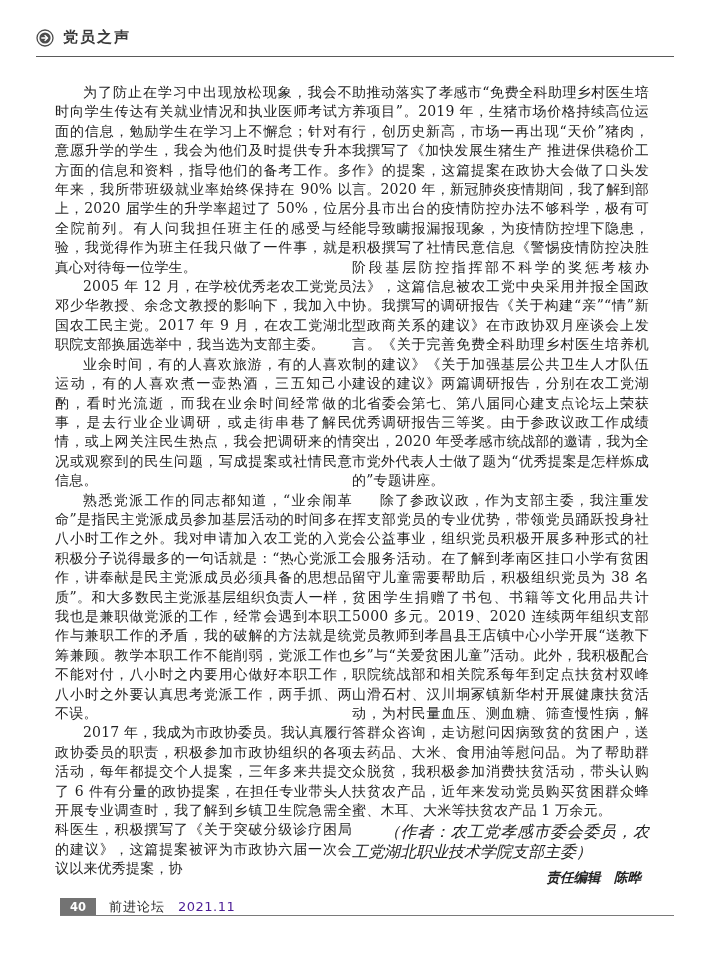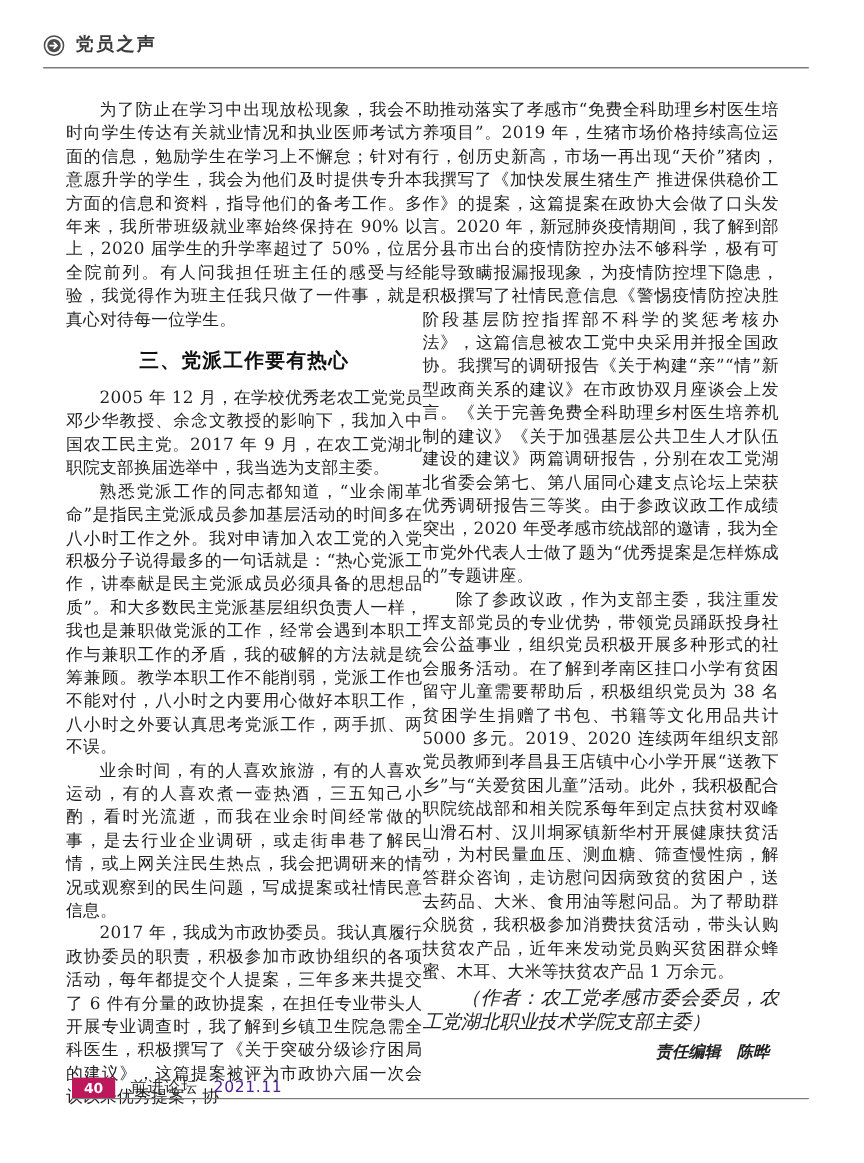--- a/index.html
+++ b/index.html
@@ -82,21 +82,21 @@
     top: 898px;
     display: flex;
     align-items: flex-end;
     gap: 13px;
     border-bottom: 1px solid #7a7a7a;
     padding-bottom: 0;
   }
   .page-number-badge {
     width: 36px;
     height: 17px;
-    background: #be185d;
+    background: #737373;
     color: #ffffff;
     font-family: "DejaVu Sans", "Liberation Sans", sans-serif;
     font-size: 11.5px;
     font-weight: bold;
     display: flex;
     align-items: center;
     justify-content: center;
   }
   .journal-name {
     font-family: "DejaVu Sans", "Liberation Sans", sans-serif;
@@ -125,24 +125,23 @@
       <circle cx="9" cy="9" r="5.6" fill="#4c4c4c"></circle>
       <path d="M5.8 9 H11.2 M9 6.6 L11.6 9 L9 11.4" fill="none" stroke="#ffffff" stroke-width="1.4" stroke-linecap="round" stroke-linejoin="round"></path>
     </svg>
     <span class="header-title">党员之声</span>
   </div>
 
   <div class="columns">
 
     <div class="column">
       <p class="para">为了防止在学习中出现放松现象，我会不时向学生传达有关就业情况和执业医师考试方面的信息，勉励学生在学习上不懈怠；针对有意愿升学的学生，我会为他们及时提供专升本方面的信息和资料，指导他们的备考工作。多年来，我所带班级就业率始终保持在 90% 以上，2020 届学生的升学率超过了 50%，位居全院前列。有人问我担任班主任的感受与经验，我觉得作为班主任我只做了一件事，就是真心对待每一位学生。</p>
-      <h3 class="section-heading">三、党派工作要有热心</h3>
       <p class="para">2005 年 12 月，在学校优秀老农工党党员邓少华教授、余念文教授的影响下，我加入中国农工民主党。2017 年 9 月，在农工党湖北职院支部换届选举中，我当选为支部主委。</p>
+      <p class="para">业余时间，有的人喜欢旅游，有的人喜欢运动，有的人喜欢煮一壶热酒，三五知己小酌，看时光流逝，而我在业余时间经常做的事，是去行业企业调研，或走街串巷了解民情，或上网关注民生热点，我会把调研来的情况或观察到的民生问题，写成提案或社情民意信息。</p>
       <p class="para">熟悉党派工作的同志都知道，“业余闹革命”是指民主党派成员参加基层活动的时间多在八小时工作之外。我对申请加入农工党的入党积极分子说得最多的一句话就是：“热心党派工作，讲奉献是民主党派成员必须具备的思想品质”。和大多数民主党派基层组织负责人一样，我也是兼职做党派的工作，经常会遇到本职工作与兼职工作的矛盾，我的破解的方法就是统筹兼顾。教学本职工作不能削弱，党派工作也不能对付，八小时之内要用心做好本职工作，八小时之外要认真思考党派工作，两手抓、两不误。</p>
-      <p class="para">业余时间，有的人喜欢旅游，有的人喜欢运动，有的人喜欢煮一壶热酒，三五知己小酌，看时光流逝，而我在业余时间经常做的事，是去行业企业调研，或走街串巷了解民情，或上网关注民生热点，我会把调研来的情况或观察到的民生问题，写成提案或社情民意信息。</p>
       <p class="para">2017 年，我成为市政协委员。我认真履行政协委员的职责，积极参加市政协组织的各项活动，每年都提交个人提案，三年多来共提交了 6 件有分量的政协提案，在担任专业带头人开展专业调查时，我了解到乡镇卫生院急需全科医生，积极撰写了《关于突破分级诊疗困局的建议》，这篇提案被评为市政协六届一次会议以来优秀提案，协</p>
     </div>
 
     <div class="column">
       <p class="para no-indent">助推动落实了孝感市“免费全科助理乡村医生培养项目”。2019 年，生猪市场价格持续高位运行，创历史新高，市场一再出现“天价”猪肉，我撰写了《加快发展生猪生产 推进保供稳价工作》的提案，这篇提案在政协大会做了口头发言。2020 年，新冠肺炎疫情期间，我了解到部分县市出台的疫情防控办法不够科学，极有可能导致瞒报漏报现象，为疫情防控埋下隐患，积极撰写了社情民意信息《警惕疫情防控决胜阶段基层防控指挥部不科学的奖惩考核办法》，这篇信息被农工党中央采用并报全国政协。我撰写的调研报告《关于构建“亲”“情”新型政商关系的建议》在市政协双月座谈会上发言。《关于完善免费全科助理乡村医生培养机制的建议》《关于加强基层公共卫生人才队伍建设的建议》两篇调研报告，分别在农工党湖北省委会第七、第八届同心建支点论坛上荣获优秀调研报告三等奖。由于参政议政工作成绩突出，2020 年受孝感市统战部的邀请，我为全市党外代表人士做了题为“优秀提案是怎样炼成的”专题讲座。</p>
       <p class="para">除了参政议政，作为支部主委，我注重发挥支部党员的专业优势，带领党员踊跃投身社会公益事业，组织党员积极开展多种形式的社会服务活动。在了解到孝南区挂口小学有贫困留守儿童需要帮助后，积极组织党员为 38 名贫困学生捐赠了书包、书籍等文化用品共计 5000 多元。2019、2020 连续两年组织支部党员教师到孝昌县王店镇中心小学开展“送教下乡”与“关爱贫困儿童”活动。此外，我积极配合职院统战部和相关院系每年到定点扶贫村双峰山滑石村、汉川垌冢镇新华村开展健康扶贫活动，为村民量血压、测血糖、筛查慢性病，解答群众咨询，走访慰问因病致贫的贫困户，送去药品、大米、食用油等慰问品。为了帮助群众脱贫，我积极参加消费扶贫活动，带头认购扶贫农产品，近年来发动党员购买贫困群众蜂蜜、木耳、大米等扶贫农产品 1 万余元。</p>
       <p class="author-note">（作者：农工党孝感市委会委员，农工党湖北职业技术学院支部主委）</p>
       <p class="editor-credit">责任编辑　陈晔</p>
     </div>
 

